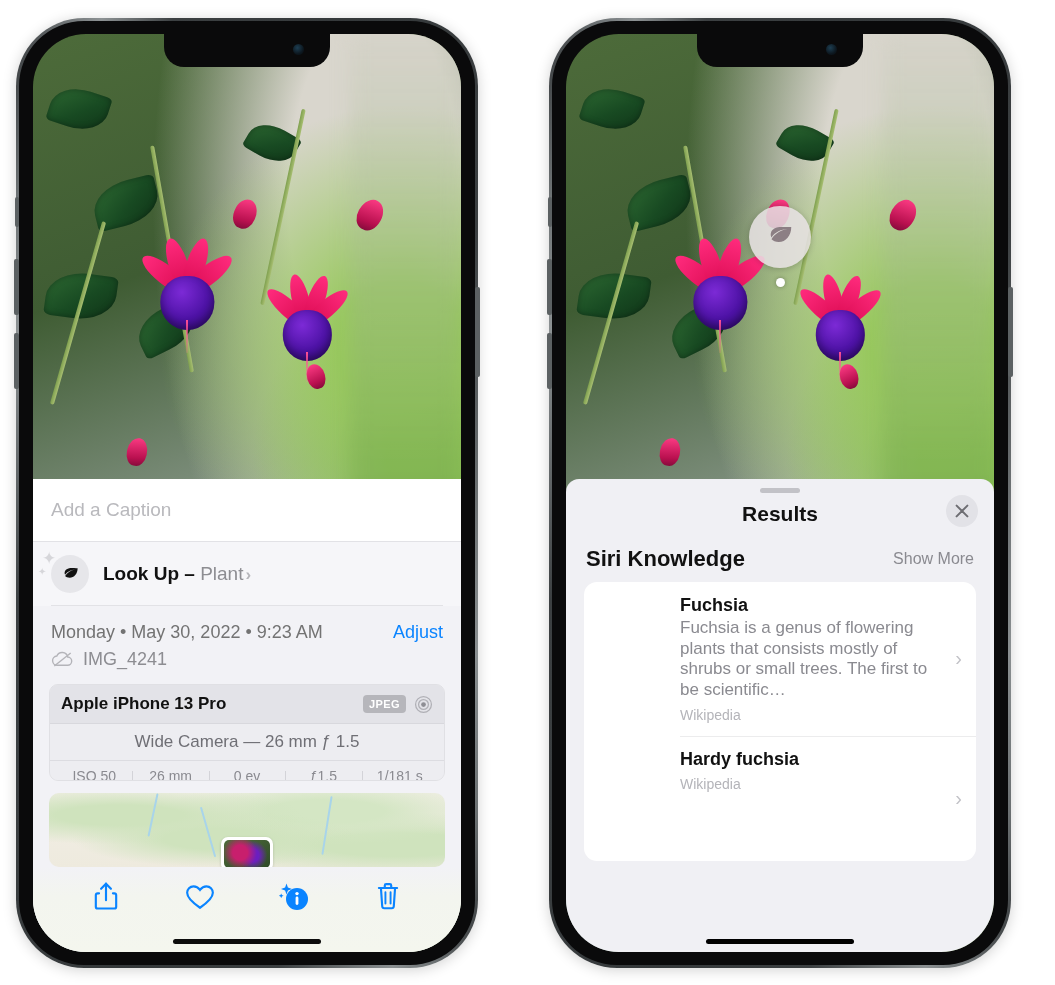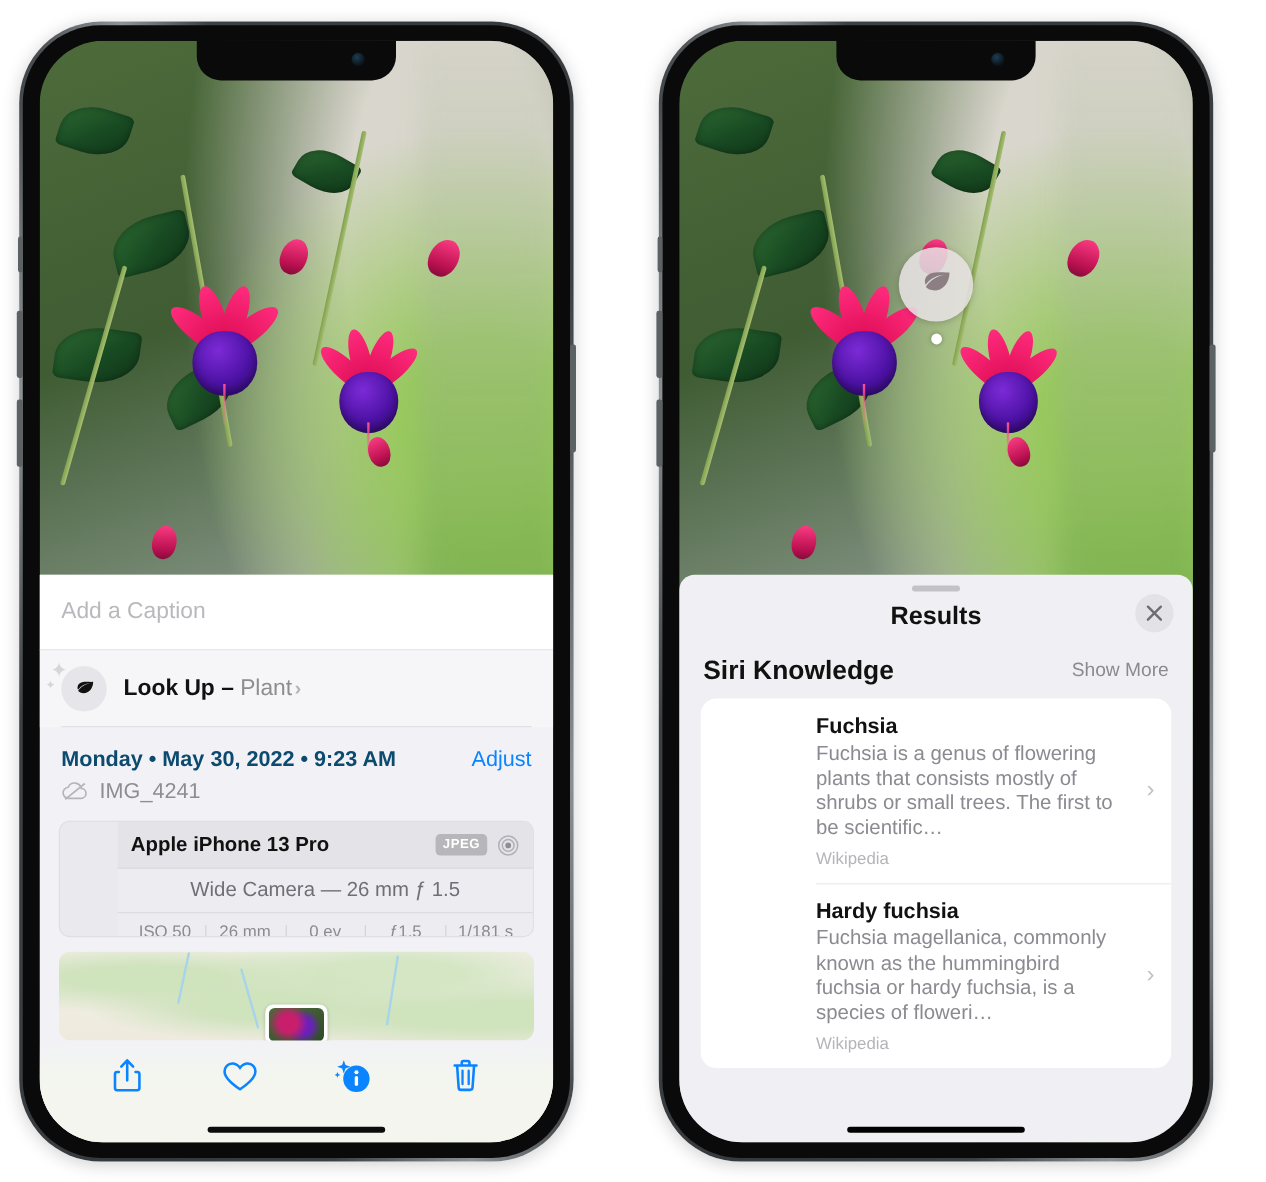--- a/index.html
+++ b/index.html
@@ -146,31 +146,31 @@
   .spark.s1 { left: -9px; top: -5px; font-size: 17px; }
   .spark.s2 { left: -13px; top: 12px; font-size: 10px; }
   .lookup-label { font-size: 19px; font-weight: 700; color: #111; }
   .lookup-label .sub { font-weight: 400; color: #8d8d92; }
   .chev-small { color: #b5b5ba; font-size: 17px; margin-left: 2px; }
 
   .date-row {
     padding: 16px 18px 4px 18px;
     display: flex; align-items: baseline; justify-content: space-between;
   }
-  .date-text { font-size: 18px; color: #0c4a6e; font-weight: 700; }
+  .date-text { font-size: 18px; color: #737373; font-weight: 400; }
   .adjust-link { font-size: 18px; color: #0a84ff; }
   .file-row {
     padding: 2px 18px 14px 18px;
     display: flex; align-items: center; gap: 9px;
     font-size: 18px; color: #8d8d92;
   }
 
   .camera-card {
     margin: 0 16px; border-radius: 9px; overflow: hidden;
-    background: #eaeaee; border: 1px solid #e0e0e4; padding-left: 48px;
+    background: #eaeaee; border: 1px solid #e0e0e4;
   }
   .cam-head {
     display: flex; align-items: center; justify-content: space-between;
     padding: 9px 11px; background: #e3e3e8;
     border-bottom: 1px solid #d8d8dd;
   }
   .cam-model { font-size: 17px; font-weight: 600; color: #111; }
   .cam-head-right { display: flex; align-items: center; gap: 8px; }
   .jpeg-chip {
     background: #b6b6bb; color: #fff; font-size: 11px; font-weight: 700;
@@ -615,21 +615,20 @@
                 <span class="k-title" style="display:block">Fuchsia</span>
                 <span class="k-desc" style="display:block">Fuchsia is a genus of flowering plants that consists mostly of shrubs or small trees. The first to be scientific…</span>
                 <span class="k-src" style="display:block">Wikipedia</span>
               </span>
               <span class="k-chev">›</span>
             </div>
             <div class="k-row">
               <span class="k-thumb tall"><span class="kt-b"></span></span>
               <span class="k-text">
                 <span class="k-title" style="display:block">Hardy fuchsia</span>
-                <span class="k-desc" style="display:block">Fuchsia magellanica, commonly known as the hummingbird fuchsia or hardy fuchsia, is a species of floweri…</span>
                 <span class="k-src" style="display:block">Wikipedia</span>
               </span>
               <span class="k-chev">›</span>
             </div>
           </div>
 
           <div class="web-strip">
             <span class="web-thumb"><span class="wt1"></span></span>
             <span class="web-thumb"><span class="wt2"></span></span>
             <span class="web-thumb"><span class="wt3"></span></span>

